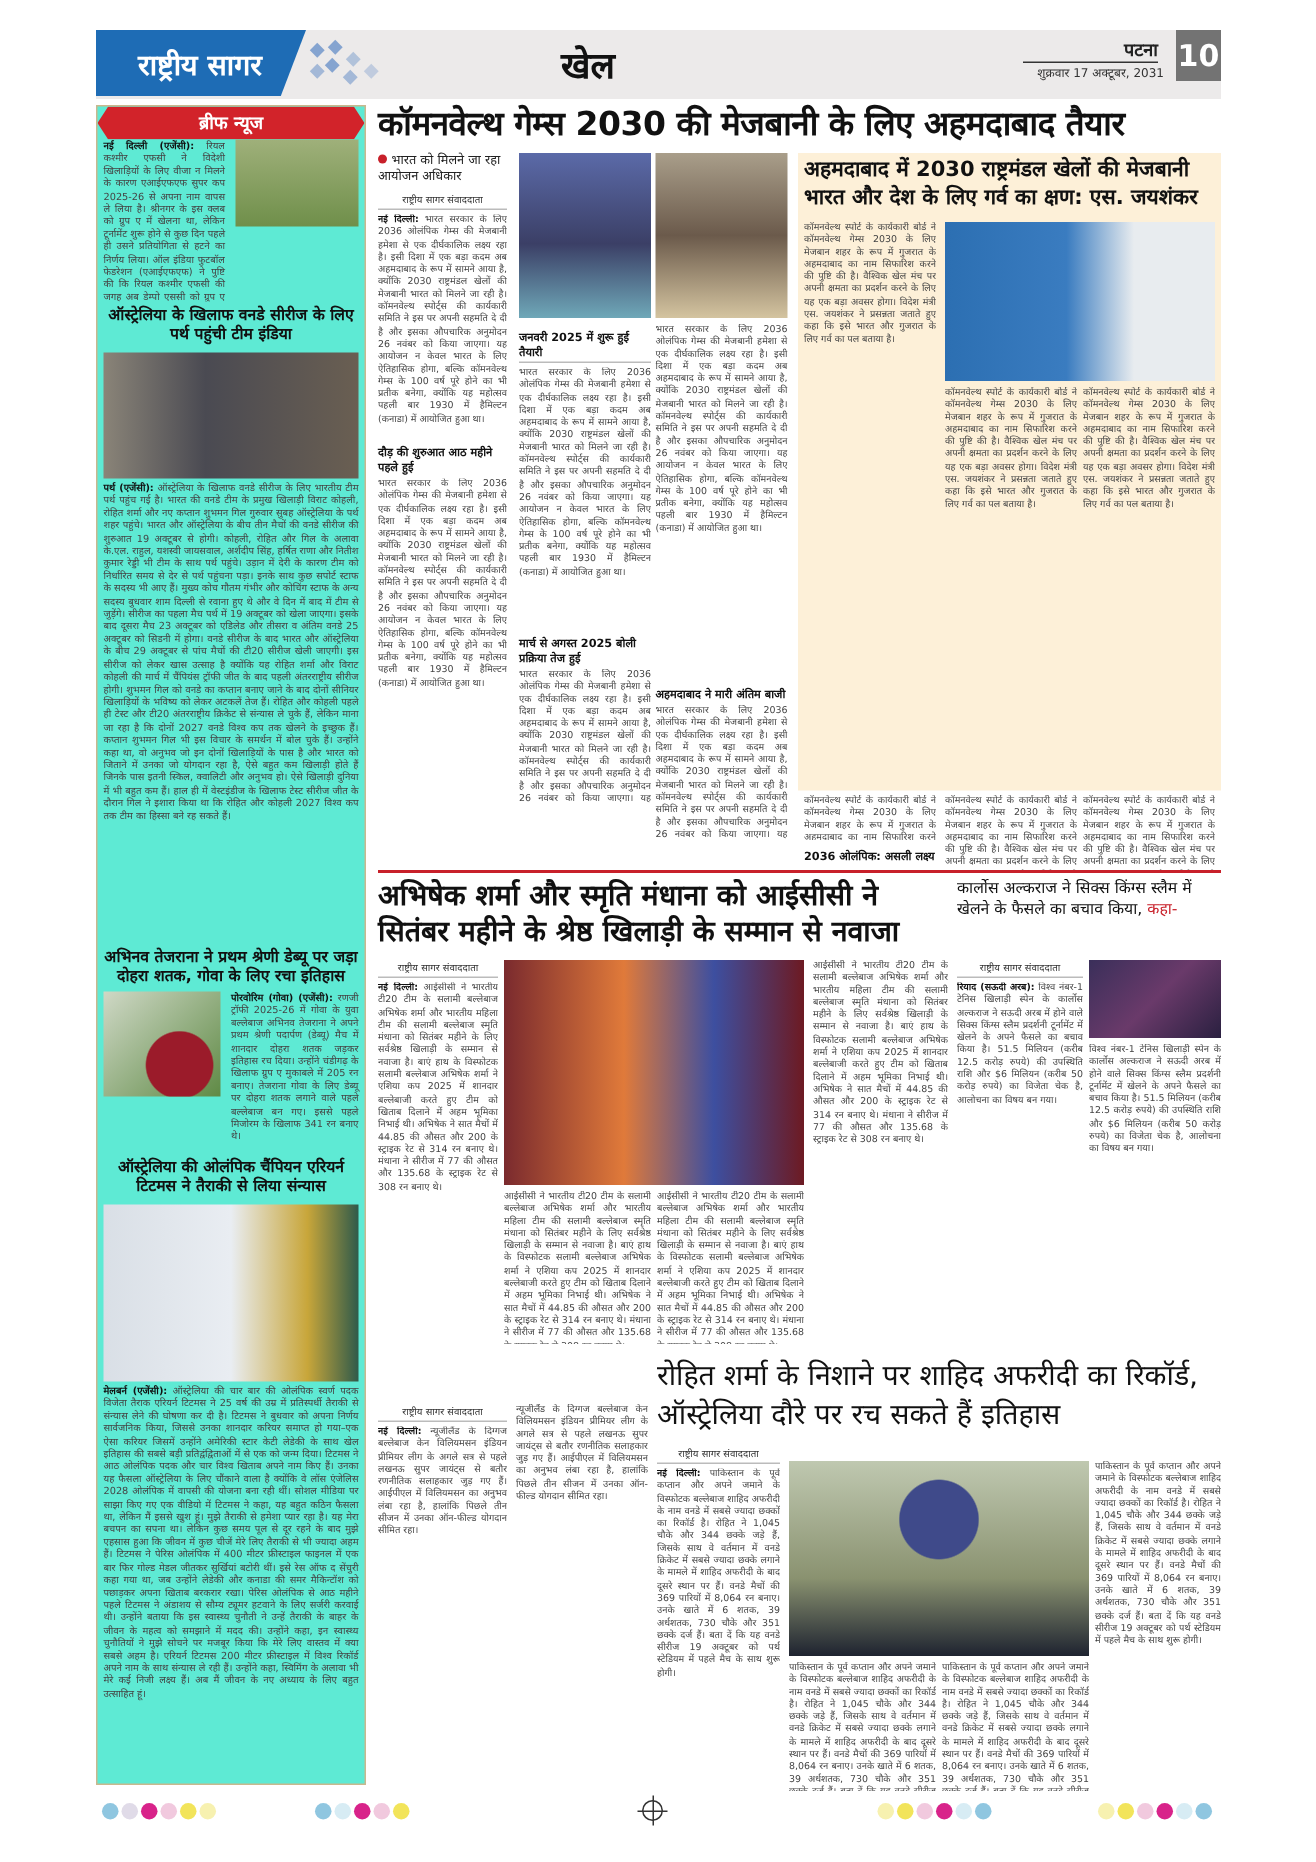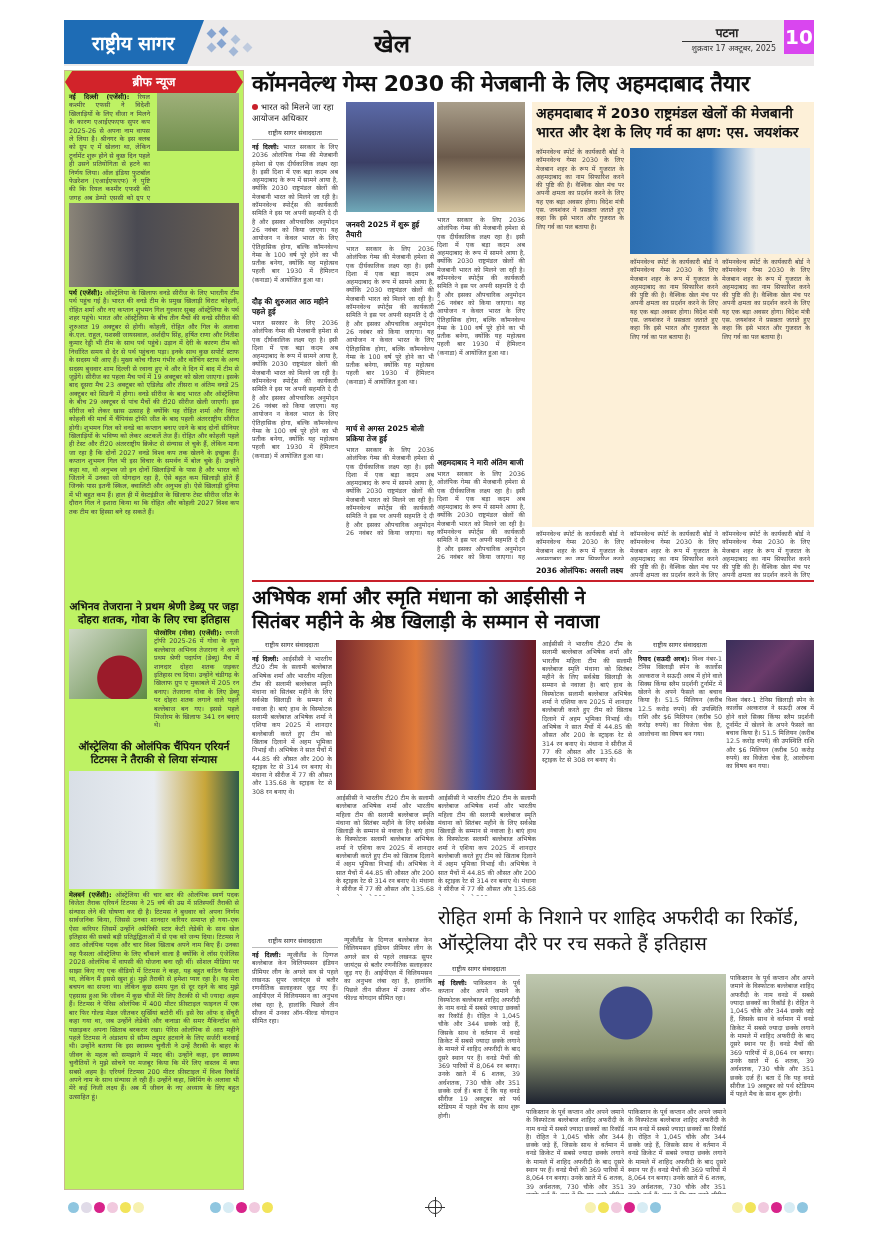--- a/index.html
+++ b/index.html
@@ -4,27 +4,27 @@
 <style>
 *{box-sizing:border-box;margin:0;padding:0}
 body{width:877px;height:1241px;background:#fff;font-family:"DejaVu Sans",sans-serif;position:relative;overflow:hidden;color:#222}
 .page{position:absolute;left:64px;top:20px;width:750px;height:1170px}
 
 .mast{position:absolute;left:0;top:0;width:750px;height:46px;background:#eceaea}
 .mast .brand{position:absolute;left:0;top:0;width:140px;height:44px;background:#1e6cb5;clip-path:polygon(0 0,100% 0,88% 100%,0 100%);color:#fff;font-weight:bold;font-size:19px;padding:10px 0 0 28px;font-family:"DejaVu Sans",sans-serif}
 .mast .dots{position:absolute;left:140px;top:6px;width:70px;height:32px}
 .mast .dots i{position:absolute;width:7px;height:7px;background:#5a86c4;transform:rotate(45deg);opacity:.7}
 .mast .section{position:absolute;left:310px;top:6px;font-size:24px;font-weight:bold;color:#111}
-.mast .city{position:absolute;right:42px;top:4px;font-size:12px;font-weight:bold;text-align:center;width:90px;border-bottom:1px solid #333}
+.mast .city{position:absolute;right:42px;top:4px;font-size:12px;font-weight:bold;text-align:right;width:90px;border-bottom:1px solid #333}
 .mast .date{position:absolute;right:38px;top:22px;font-size:8px;color:#333}
-.mast .pageno{position:absolute;right:0;top:0;width:30px;height:34px;background:#d946ef;color:#fff;font-weight:bold;font-size:20px;text-align:center;line-height:34px}
+.mast .pageno{position:absolute;right:0;top:0;width:30px;height:34px;background:#737373;color:#fff;font-weight:bold;font-size:20px;text-align:center;line-height:34px}
 .mast .bar{position:absolute;left:0;bottom:0;width:750px;height:10px;background:#1e6cb5}
 .mast .web{position:absolute;right:6px;bottom:0;font-size:8px;color:#fff;font-weight:bold;line-height:10px}
 
-.left{position:absolute;left:0;top:50px;width:180px;height:1120px;background:#bef264;border:1px solid #c9b88e}
+.left{position:absolute;left:0;top:50px;width:180px;height:1120px;background:#5eead4;border:1px solid #c9b88e}
 .brief-head{height:22px;background:#d2232a;color:#fff;font-weight:bold;font-size:12px;text-align:center;line-height:22px;clip-path:polygon(4% 0,96% 0,100% 50%,96% 100%,4% 100%,0 50%)}
 .lh{font-weight:bold;font-size:10.5px;text-align:center;line-height:13px;padding:3px 3px;color:#111}
 .ltext{font-size:6.5px;line-height:8.4px;color:#444;padding:0 4px;text-align:justify}
 .ltext b{color:#111}
 .ph{background:#6a7d8c;position:relative;overflow:hidden}
 
 .hl{font-weight:bold;color:#111;line-height:1.12}
 .txt{font-size:6.3px;line-height:8.3px;color:#444;text-align:justify}
 .txt b{color:#111}
 .byline{font-size:6.5px;color:#333;text-align:center;border-bottom:1px solid #bbb;padding-bottom:2px;margin-bottom:3px}
@@ -50,33 +50,34 @@
       <i style="left:4px;top:4px"></i>
         <i style="left:16px;top:2px"></i>
         <i style="left:14px;top:14px"></i>
         <i style="left:28px;top:10px;opacity:.4"></i>
         <i style="left:4px;top:18px;opacity:.5"></i>
         <i style="left:40px;top:18px;opacity:.3"></i>
         <i style="left:26px;top:22px;opacity:.5"></i>
     </div>
     <div class="section">खेल</div>
     <div class="city">पटना</div>
-    <div class="date">शुक्रवार 17 अक्टूबर, 2025</div>
+    <div class="date">शुक्रवार 17 अक्टूबर, 2031</div>
     <div class="pageno">10</div>
   </div>
 
   <div class="left">
     <div class="brief-head">ब्रीफ न्यूज</div>
 
     <div>
       <div class="ph" style="float:right;width:82px;height:58px;margin:0 4px 2px 3px;background:linear-gradient(#9fb07a,#6f8f4a)"></div>
       <div class="ltext" style="height:108px;overflow:hidden"><b>नई दिल्ली (एजेंसी):</b> <span>रियल कश्मीर एफसी ने विदेशी खिलाड़ियों के लिए वीजा न मिलने के कारण एआईएफएफ सुपर कप 2025-26 से अपना नाम वापस ले लिया है। श्रीनगर के इस क्लब को ग्रुप ए में खेलना था, लेकिन टूर्नामेंट शुरू होने से कुछ दिन पहले ही उसने प्रतियोगिता से हटने का निर्णय लिया। ऑल इंडिया फुटबॉल फेडरेशन (एआईएफएफ) ने पुष्टि की कि रियल कश्मीर एफसी की जगह अब डेम्पो एससी को ग्रुप ए में शामिल किया गया है। इस ग्रुप में पहले से ही इंडियन सुपर लीग की दिग्गज टीमें चेन्नईयिन एफसी, मोहन बागान सुपर जायंट और ईस्ट बंगाल एफसी मौजूद हैं। डेम्पो एससी अपना पहला मैच 25 अक्टूबर को ईस्ट बंगाल के खिलाफ खेलेगी। रियल कश्मीर एफसी के बाहर होने से टूर्नामेंट के कार्यक्रम में मामूली बदलाव किया गया है। एआईएफएफ ने कहा कि टीमों को सभी मैचों में प्रतिस्पर्धी मौका मिलेगा और यह सीधे ग्रुप चरण में खेलेगी।</span></div>
     </div>
 
     <div>
+      <div class="lh">ऑस्ट्रेलिया के खिलाफ वनडे सीरीज के लिए पर्थ पहुंची टीम इंडिया</div>
       <div class="ph" style="margin:2px 4px;height:84px;background:linear-gradient(90deg,#8a8478,#4a4a52 40%,#6a5f52)"></div>
       <div class="ltext" style="height:310px;overflow:hidden"><b>पर्थ (एजेंसी):</b> <span>ऑस्ट्रेलिया के खिलाफ वनडे सीरीज के लिए भारतीय टीम पर्थ पहुंच गई है। भारत की वनडे टीम के प्रमुख खिलाड़ी विराट कोहली, रोहित शर्मा और नए कप्तान शुभमन गिल गुरुवार सुबह ऑस्ट्रेलिया के पर्थ शहर पहुंचे। भारत और ऑस्ट्रेलिया के बीच तीन मैचों की वनडे सीरीज की शुरुआत 19 अक्टूबर से होगी। कोहली, रोहित और गिल के अलावा के.एल. राहुल, यशस्वी जायसवाल, अर्शदीप सिंह, हर्षित राणा और नितीश कुमार रेड्डी भी टीम के साथ पर्थ पहुंचे। उड़ान में देरी के कारण टीम को निर्धारित समय से देर से पर्थ पहुंचना पड़ा। इनके साथ कुछ सपोर्ट स्टाफ के सदस्य भी आए हैं। मुख्य कोच गौतम गंभीर और कोचिंग स्टाफ के अन्य सदस्य बुधवार शाम दिल्ली से रवाना हुए थे और वे दिन में बाद में टीम से जुड़ेंगे। सीरीज का पहला मैच पर्थ में 19 अक्टूबर को खेला जाएगा। इसके बाद दूसरा मैच 23 अक्टूबर को एडिलेड और तीसरा व अंतिम वनडे 25 अक्टूबर को सिडनी में होगा। वनडे सीरीज के बाद भारत और ऑस्ट्रेलिया के बीच 29 अक्टूबर से पांच मैचों की टी20 सीरीज खेली जाएगी। इस सीरीज को लेकर खास उत्साह है क्योंकि यह रोहित शर्मा और विराट कोहली की मार्च में चैंपियंस ट्रॉफी जीत के बाद पहली अंतरराष्ट्रीय सीरीज होगी। शुभमन गिल को वनडे का कप्तान बनाए जाने के बाद दोनों सीनियर खिलाड़ियों के भविष्य को लेकर अटकलें तेज हैं। रोहित और कोहली पहले ही टेस्ट और टी20 अंतरराष्ट्रीय क्रिकेट से संन्यास ले चुके हैं, लेकिन माना जा रहा है कि दोनों 2027 वनडे विश्व कप तक खेलने के इच्छुक हैं। कप्तान शुभमन गिल भी इस विचार के समर्थन में बोल चुके हैं। उन्होंने कहा था, वो अनुभव जो इन दोनों खिलाड़ियों के पास है और भारत को जिताने में उनका जो योगदान रहा है, ऐसे बहुत कम खिलाड़ी होते हैं जिनके पास इतनी स्किल, क्वालिटी और अनुभव हो। ऐसे खिलाड़ी दुनिया में भी बहुत कम हैं। हाल ही में वेस्टइंडीज के खिलाफ टेस्ट सीरीज जीत के दौरान गिल ने इशारा किया था कि रोहित और कोहली 2027 विश्व कप तक टीम का हिस्सा बने रह सकते हैं।</span></div>
     </div>
 
     <div>
       <div class="lh" style="padding-top:1px">अभिनव तेजराना ने प्रथम श्रेणी डेब्यू पर जड़ा दोहरा शतक, गोवा के लिए रचा इतिहास</div>
       <div class="ph" style="float:left;width:78px;height:70px;margin:0 3px 2px 4px;background:radial-gradient(circle at 65% 70%,#9b1b2a 0 22px,transparent 23px),linear-gradient(135deg,#cfd8c6,#5f8a45)"></div>
       <div class="ltext" style="height:108px;overflow:hidden"><b>पोरवोरिम (गोवा) (एजेंसी):</b> <span>रणजी ट्रॉफी 2025-26 में गोवा के युवा बल्लेबाज अभिनव तेजराना ने अपने प्रथम श्रेणी पदार्पण (डेब्यू) मैच में शानदार दोहरा शतक जड़कर इतिहास रच दिया। उन्होंने चंडीगढ़ के खिलाफ ग्रुप ए मुकाबले में 205 रन बनाए। तेजराना गोवा के लिए डेब्यू पर दोहरा शतक लगाने वाले पहले बल्लेबाज बन गए। इससे पहले मिजोरम के खिलाफ 341 रन बनाए थे।</span></div>
     </div>
 
@@ -139,20 +140,21 @@
       <div class="txt" style="height:102px;overflow:hidden">आईसीसी ने भारतीय टी20 टीम के सलामी बल्लेबाज अभिषेक शर्मा और भारतीय महिला टीम की सलामी बल्लेबाज स्मृति मंधाना को सितंबर महीने के लिए सर्वश्रेष्ठ खिलाड़ी के सम्मान से नवाजा है। बाएं हाथ के विस्फोटक सलामी बल्लेबाज अभिषेक शर्मा ने एशिया कप 2025 में शानदार बल्लेबाजी करते हुए टीम को खिताब दिलाने में अहम भूमिका निभाई थी। अभिषेक ने सात मैचों में 44.85 की औसत और 200 के स्ट्राइक रेट से 314 रन बनाए थे। मंधाना ने सीरीज में 77 की औसत और 135.68 के स्ट्राइक रेट से 308 रन बनाए थे।</div>
     </div>
   <div class="abs" style="left:374px;top:774px;width:98px">
       <div class="txt" style="height:102px;overflow:hidden">आईसीसी ने भारतीय टी20 टीम के सलामी बल्लेबाज अभिषेक शर्मा और भारतीय महिला टीम की सलामी बल्लेबाज स्मृति मंधाना को सितंबर महीने के लिए सर्वश्रेष्ठ खिलाड़ी के सम्मान से नवाजा है। बाएं हाथ के विस्फोटक सलामी बल्लेबाज अभिषेक शर्मा ने एशिया कप 2025 में शानदार बल्लेबाजी करते हुए टीम को खिताब दिलाने में अहम भूमिका निभाई थी। अभिषेक ने सात मैचों में 44.85 की औसत और 200 के स्ट्राइक रेट से 314 रन बनाए थे। मंधाना ने सीरीज में 77 की औसत और 135.68 के स्ट्राइक रेट से 308 रन बनाए थे।</div>
     </div>
   <div class="abs" style="left:478px;top:620px;width:90px">
       <div class="txt" style="height:256px;overflow:hidden">आईसीसी ने भारतीय टी20 टीम के सलामी बल्लेबाज अभिषेक शर्मा और भारतीय महिला टीम की सलामी बल्लेबाज स्मृति मंधाना को सितंबर महीने के लिए सर्वश्रेष्ठ खिलाड़ी के सम्मान से नवाजा है। बाएं हाथ के विस्फोटक सलामी बल्लेबाज अभिषेक शर्मा ने एशिया कप 2025 में शानदार बल्लेबाजी करते हुए टीम को खिताब दिलाने में अहम भूमिका निभाई थी। अभिषेक ने सात मैचों में 44.85 की औसत और 200 के स्ट्राइक रेट से 314 रन बनाए थे। मंधाना ने सीरीज में 77 की औसत और 135.68 के स्ट्राइक रेट से 308 रन बनाए थे।</div>
     </div>
 
   <div class="abs" style="left:574px;top:565px;width:176px">
+    <div style="font-size:10.5px;line-height:14px;color:#111"><span>कार्लोस अल्कराज ने सिक्स किंग्स स्लैम में खेलने के फैसले का बचाव किया,</span> <span style="color:#c8202a">कहा-</span></div>
   </div>
   <div class="abs" style="left:574px;top:620px;width:84px">
     <div class="byline">राष्ट्रीय सागर संवाददाता</div>
     <div class="txt" style="height:240px;overflow:hidden"><b>रियाद (सऊदी अरब):</b> <span>विश्व नंबर-1 टेनिस खिलाड़ी स्पेन के कार्लोस अल्कराज ने सऊदी अरब में होने वाले सिक्स किंग्स स्लैम प्रदर्शनी टूर्नामेंट में खेलने के अपने फैसले का बचाव किया है। 51.5 मिलियन (करीब 12.5 करोड़ रुपये) की उपस्थिति राशि और $6 मिलियन (करीब 50 करोड़ रुपये) का विजेता चेक है, आलोचना का विषय बन गया।</span></div>
   </div>
   <div class="abs ph" style="left:662px;top:620px;width:88px;height:52px;background:linear-gradient(135deg,#3a2f5a,#6a3a6a 50%,#2a2040)"></div>
   <div class="abs" style="left:662px;top:676px;width:88px">
       <div class="txt" style="height:190px;overflow:hidden">विश्व नंबर-1 टेनिस खिलाड़ी स्पेन के कार्लोस अल्कराज ने सऊदी अरब में होने वाले सिक्स किंग्स स्लैम प्रदर्शनी टूर्नामेंट में खेलने के अपने फैसले का बचाव किया है। 51.5 मिलियन (करीब 12.5 करोड़ रुपये) की उपस्थिति राशि और $6 मिलियन (करीब 50 करोड़ रुपये) का विजेता चेक है, आलोचना का विषय बन गया।</div>
     </div>
 

